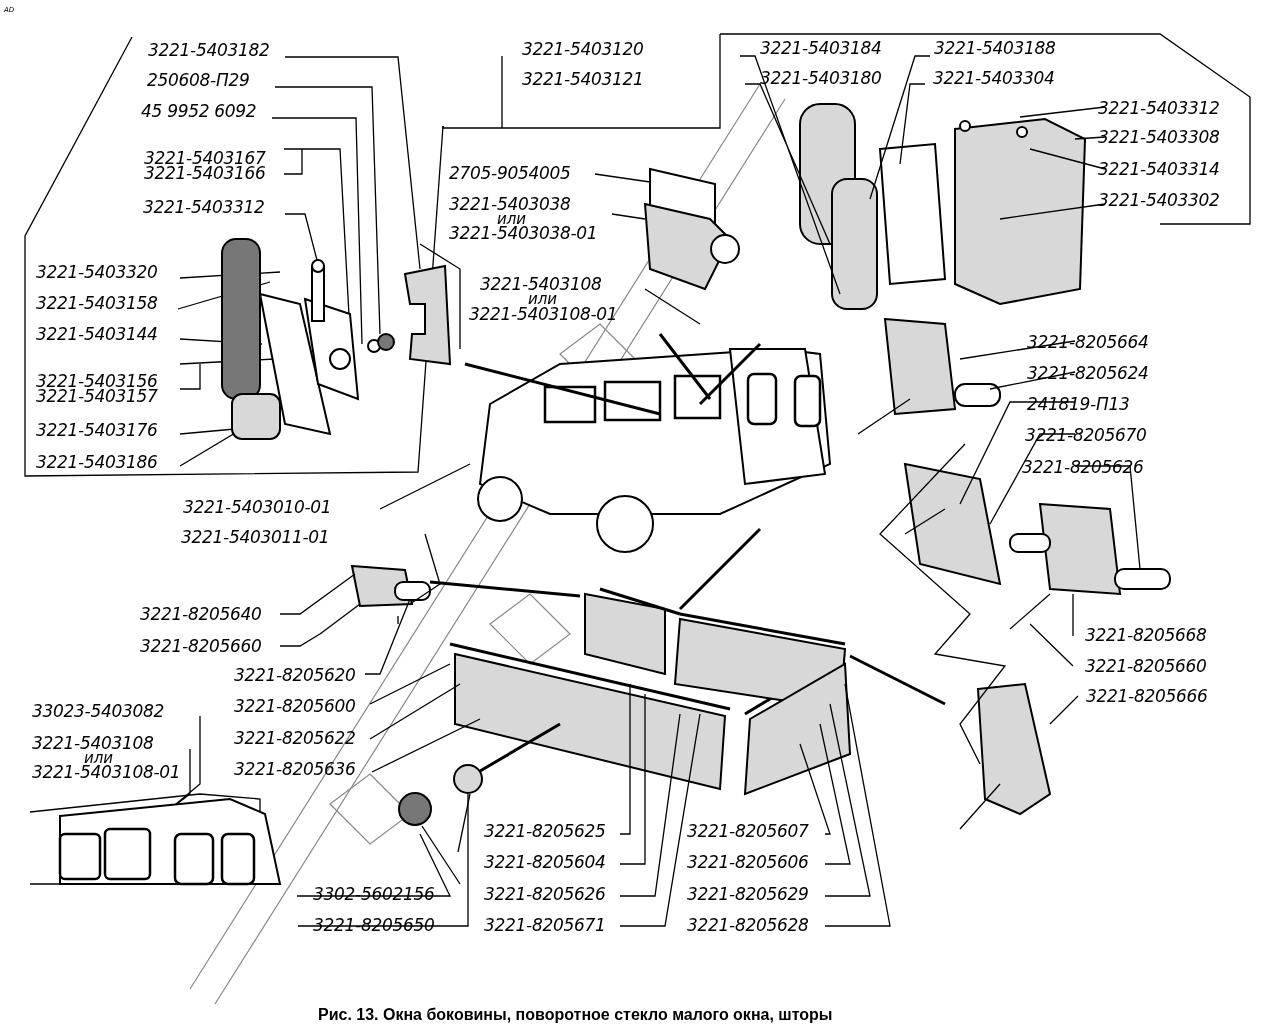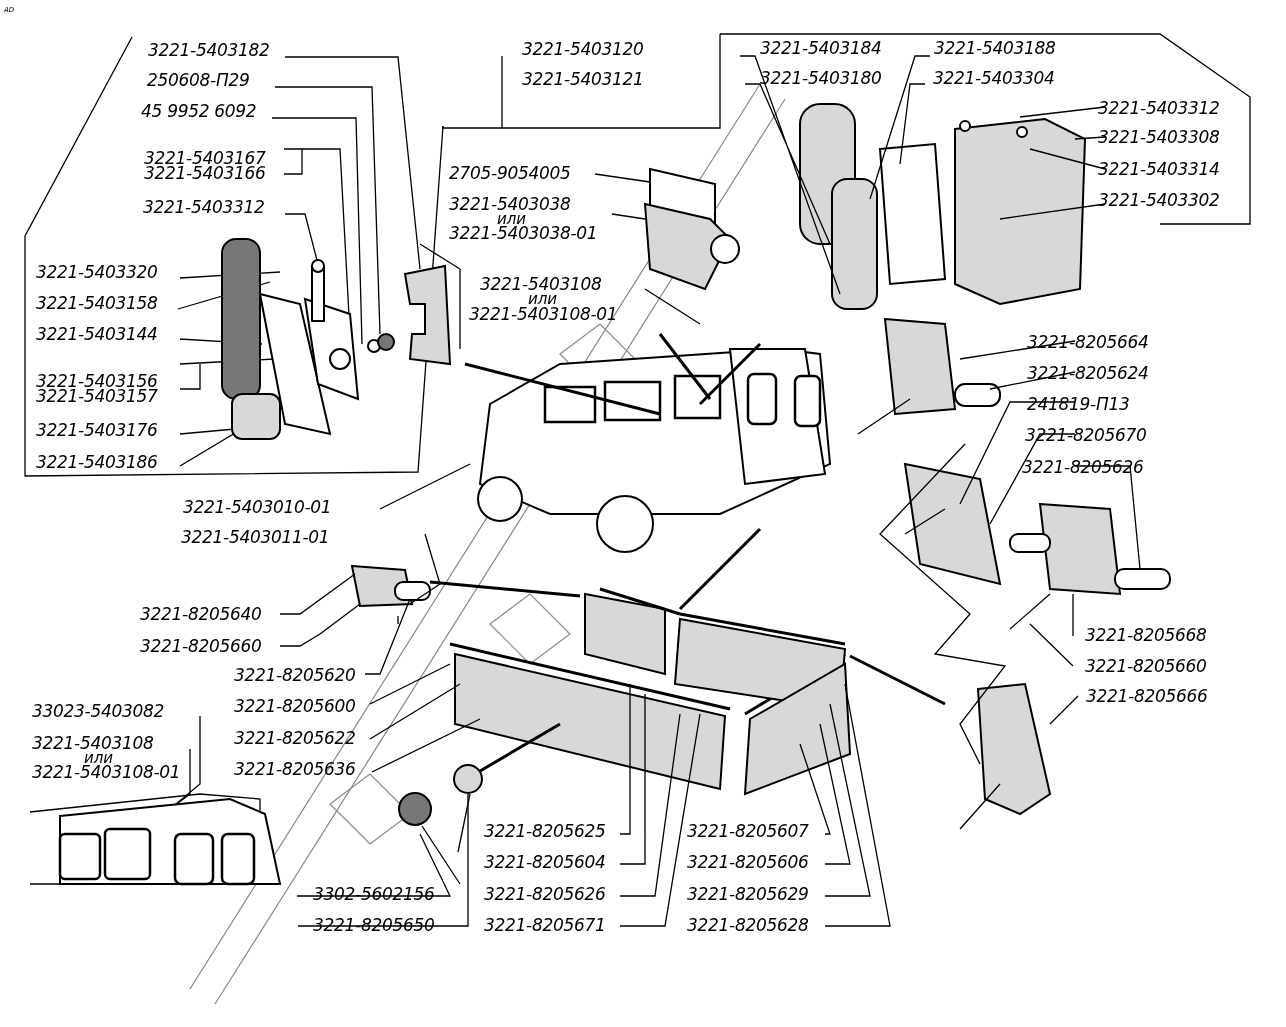--- a/index.html
+++ b/index.html
@@ -221,13 +221,14 @@
   <div class="lbl" style="left:484px;top:819px;">3221-8205625</div>
   <div class="lbl" style="left:484px;top:850px;">3221-8205604</div>
   <div class="lbl" style="left:484px;top:882px;">3221-8205626</div>
   <div class="lbl" style="left:484px;top:913px;">3221-8205671</div>
 
   <div class="lbl" style="left:687px;top:819px;">3221-8205607</div>
   <div class="lbl" style="left:687px;top:850px;">3221-8205606</div>
   <div class="lbl" style="left:687px;top:882px;">3221-8205629</div>
   <div class="lbl" style="left:687px;top:913px;">3221-8205628</div>
 
+  <div class="caption">Рис. 13. Окна боковины, поворотное стекло малого окна, шторы</div>
 </div>
 
 </body></html>

